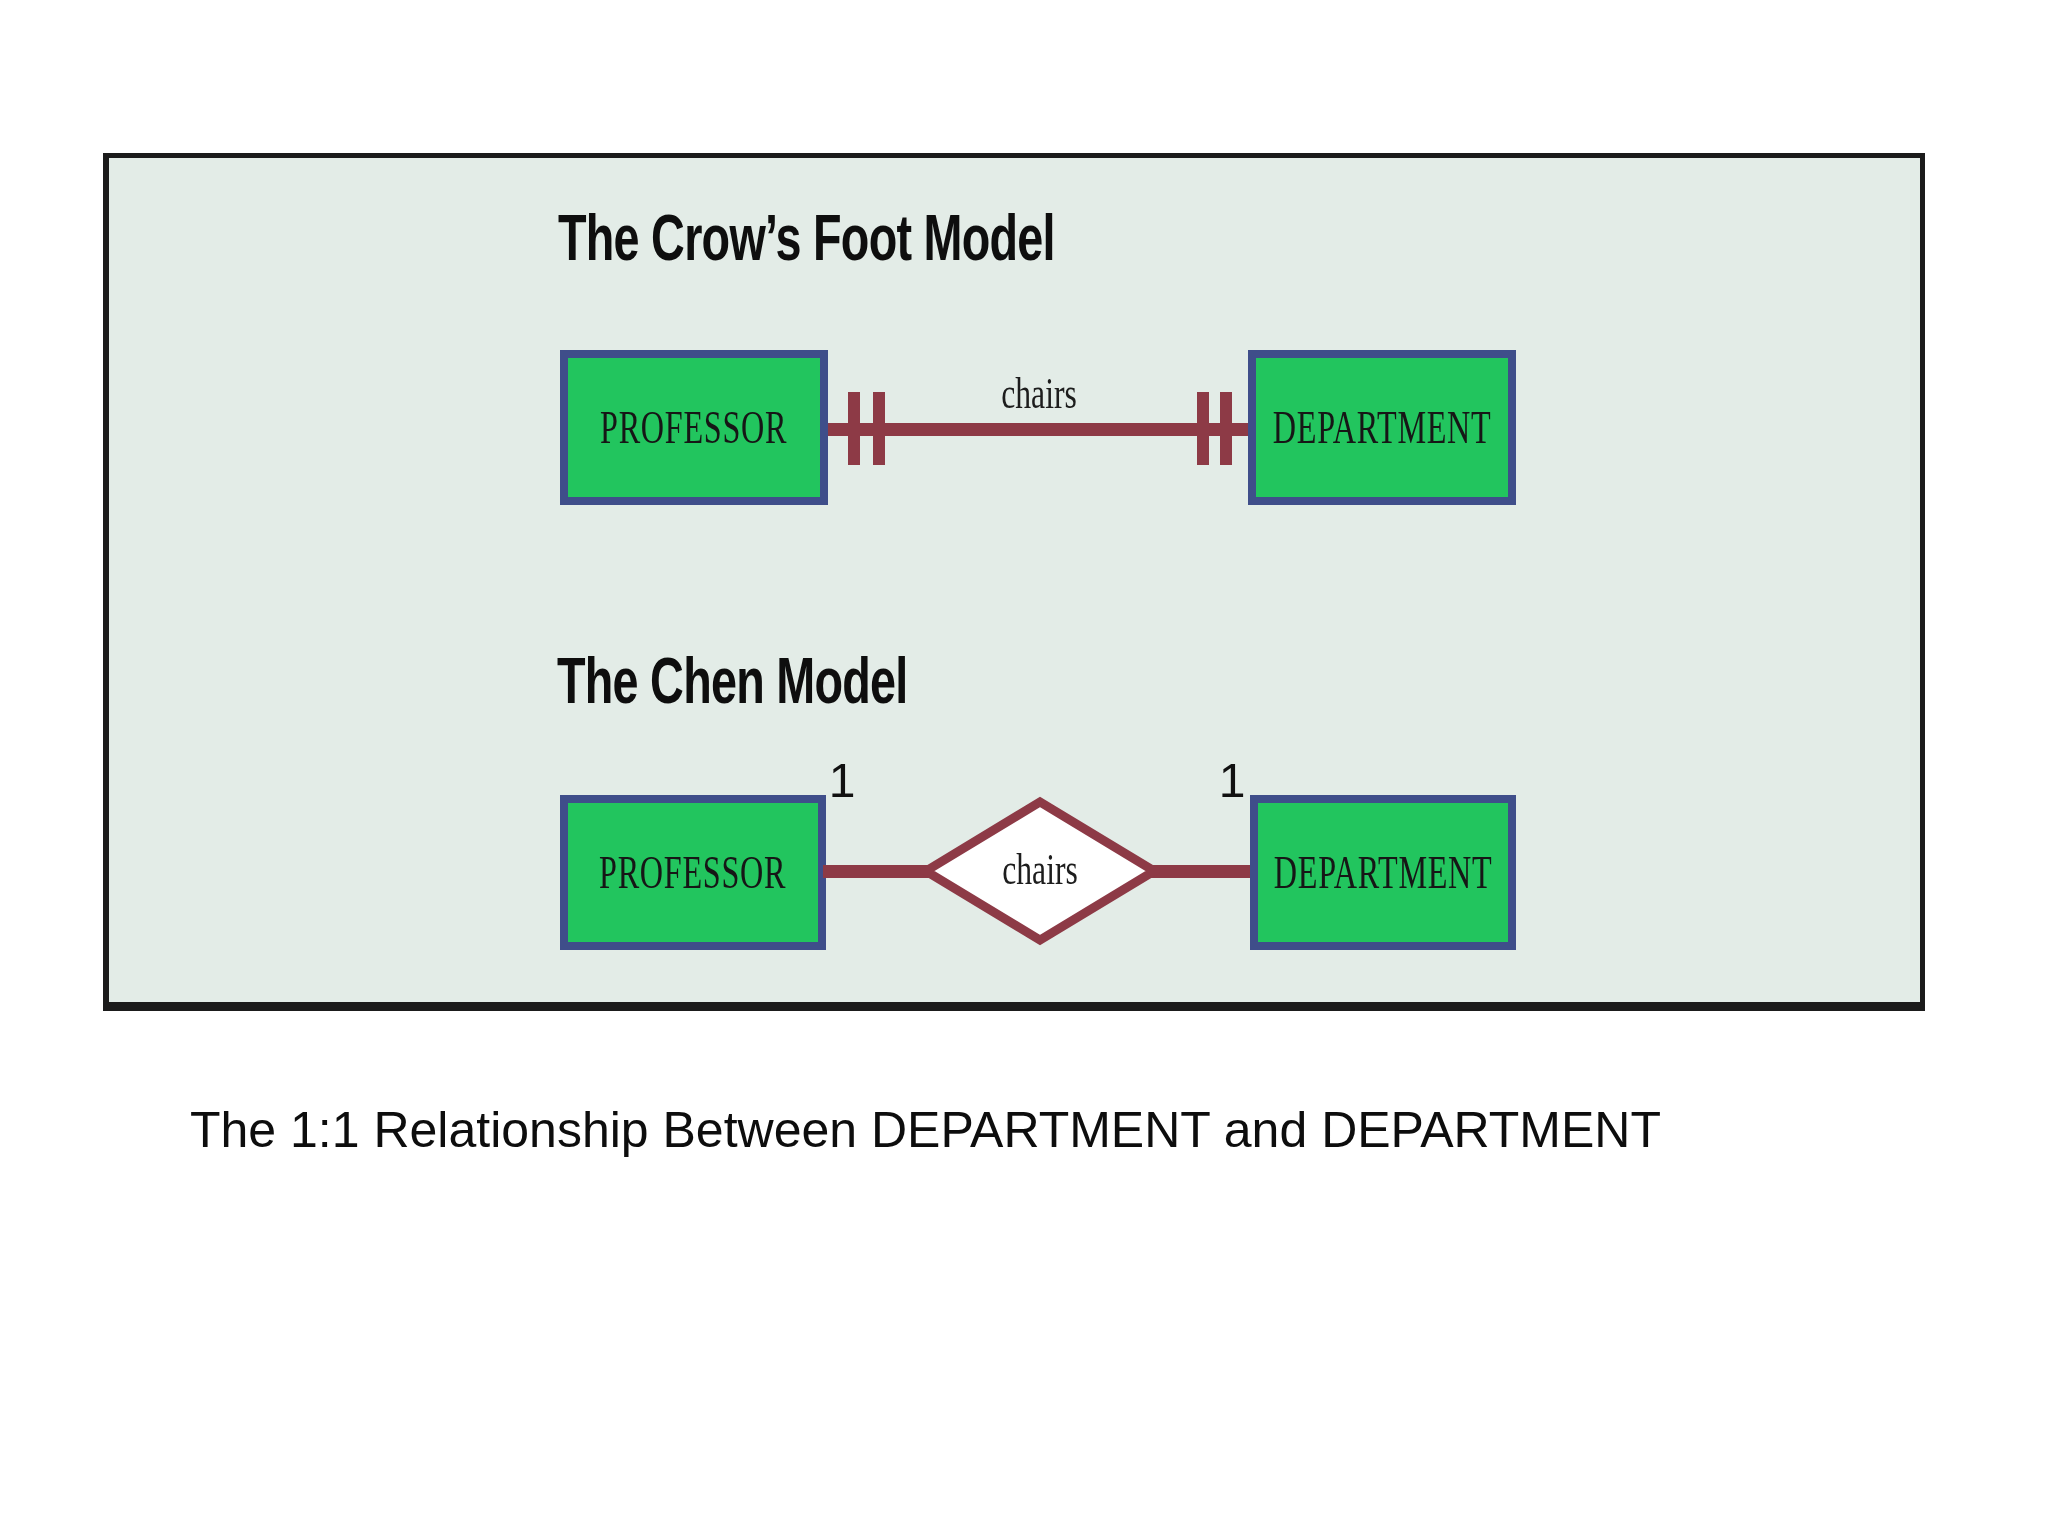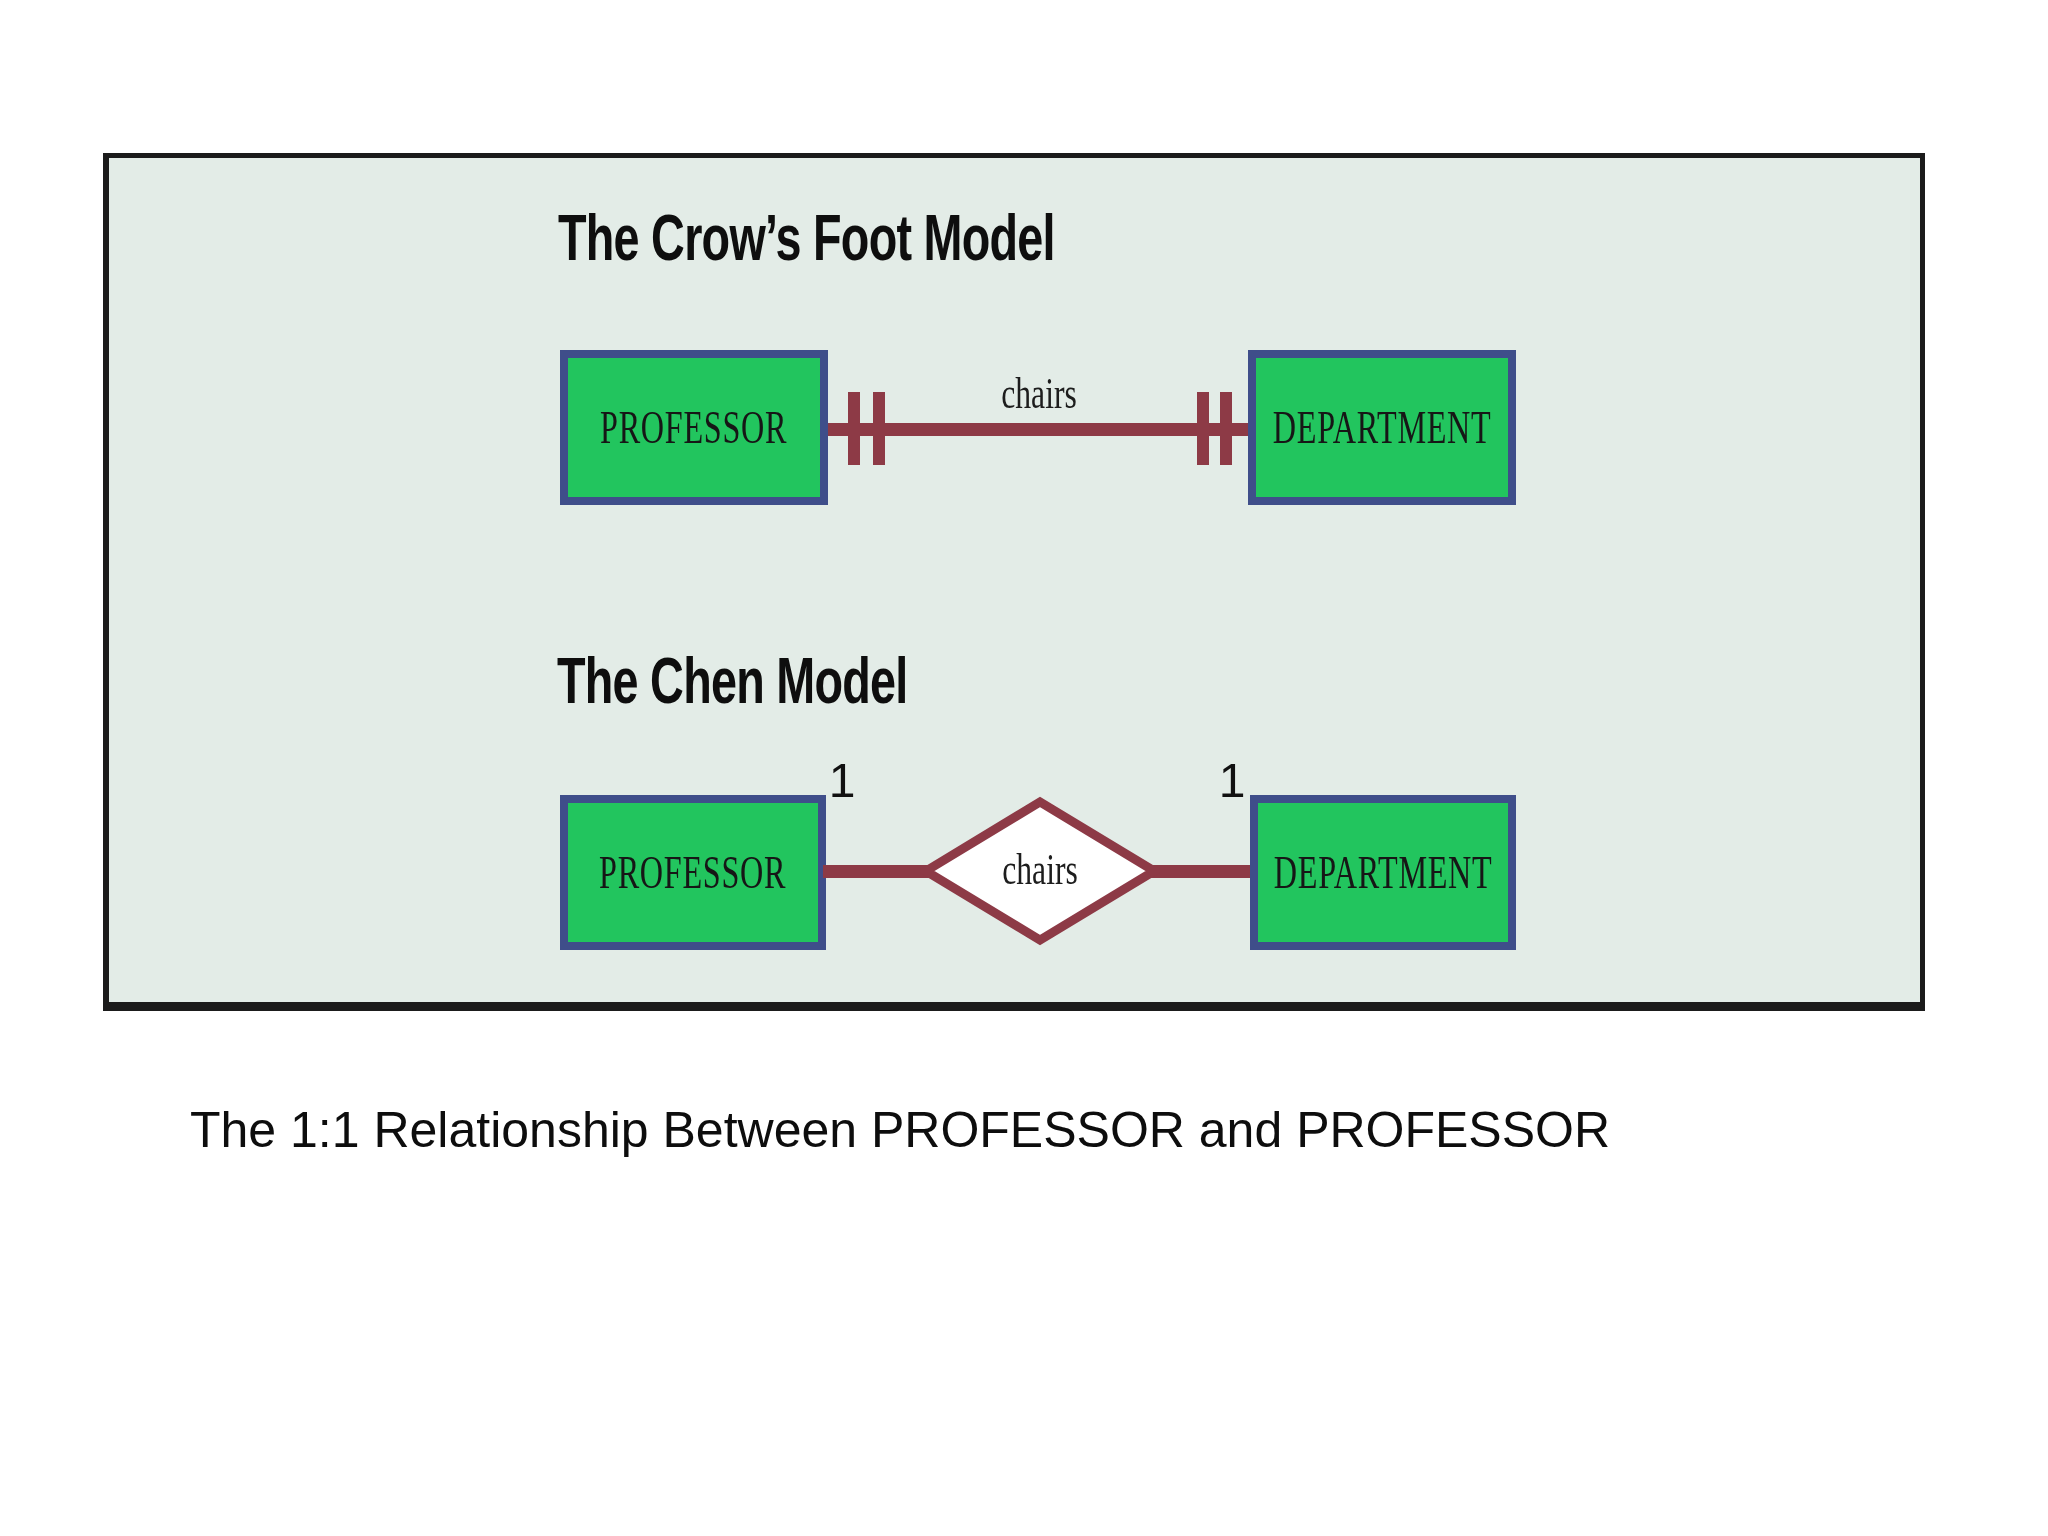--- a/index.html
+++ b/index.html
@@ -144,15 +144,15 @@
 
   <div class="rel-line" style="left:823px;top:865px;width:125px;"></div>
   <div class="rel-line" style="left:1132px;top:865px;width:118px;"></div>
 
   <svg class="diamond-svg" viewBox="0 0 240 150">
     <polygon points="6,75 120,6 234,75 120,144" style="fill:#ffffff;stroke:var(--connector);stroke-width:9;stroke-linejoin:miter;"></polygon>
   </svg>
 
   <div class="rel-label" style="left:940px;top:848px;">chairs</div>
 
-  <div class="caption">The 1:1 Relationship Between PROFESSOR and PROFESSOR</div>
+  <div class="caption">The 1:1 Relationship Between DEPARTMENT and DEPARTMENT</div>
 
 </div>
 
 </body></html>

